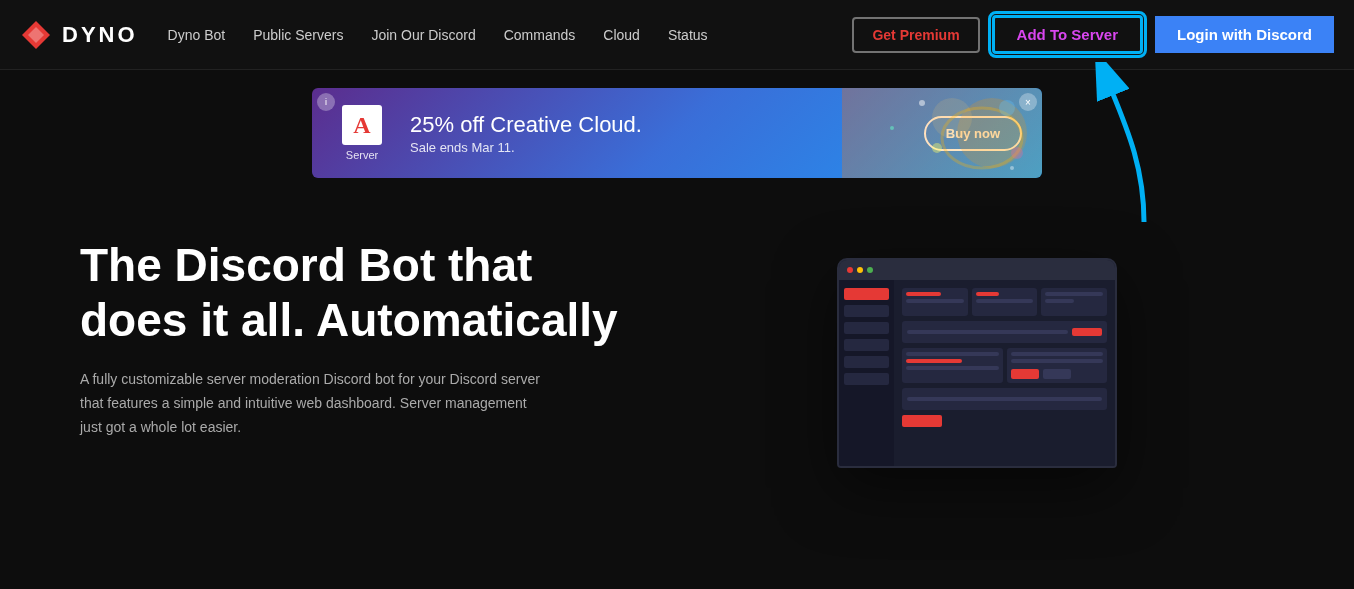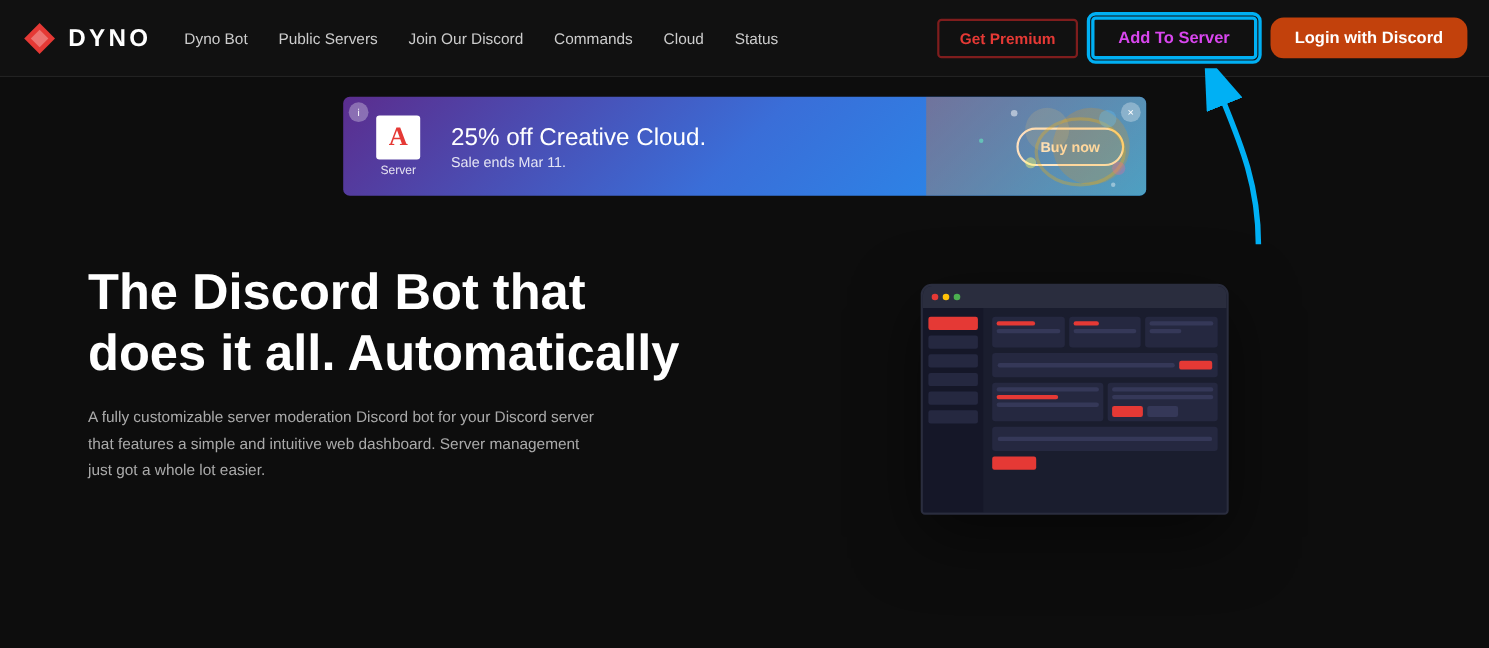--- a/index.html
+++ b/index.html
@@ -50,21 +50,21 @@
       cursor: pointer;
       text-decoration: none;
     }
     .nav-actions {
       display: flex;
       align-items: center;
       gap: 12px;
     }
     .btn-premium {
       background: transparent;
-      border: 2px solid #7f1d1d;
+      border: 2px solid #737373;
       color: #e53935;
       padding: 8px 18px;
       border-radius: 4px;
       font-size: 14px;
       font-weight: 600;
       cursor: pointer;
     }
 
     .btn-add-server {
       background: transparent;
@@ -73,25 +73,25 @@
       padding: 8px 22px;
       border-radius: 4px;
       font-size: 15px;
       font-weight: 700;
       cursor: pointer;
       outline: 3px solid #00b0f4;
       outline-offset: 1px;
     }
 
     .btn-login {
-      background: #c2410c;
+      background: #3b82f6;
       border: none;
       color: #fff;
       padding: 10px 22px;
-      border-radius: 12px;
+      border-radius: 0;
       font-size: 15px;
       font-weight: 600;
       cursor: pointer;
     }
 
     
     .ad-container {
       display: flex;
       justify-content: center;
       margin: 18px auto 0;

